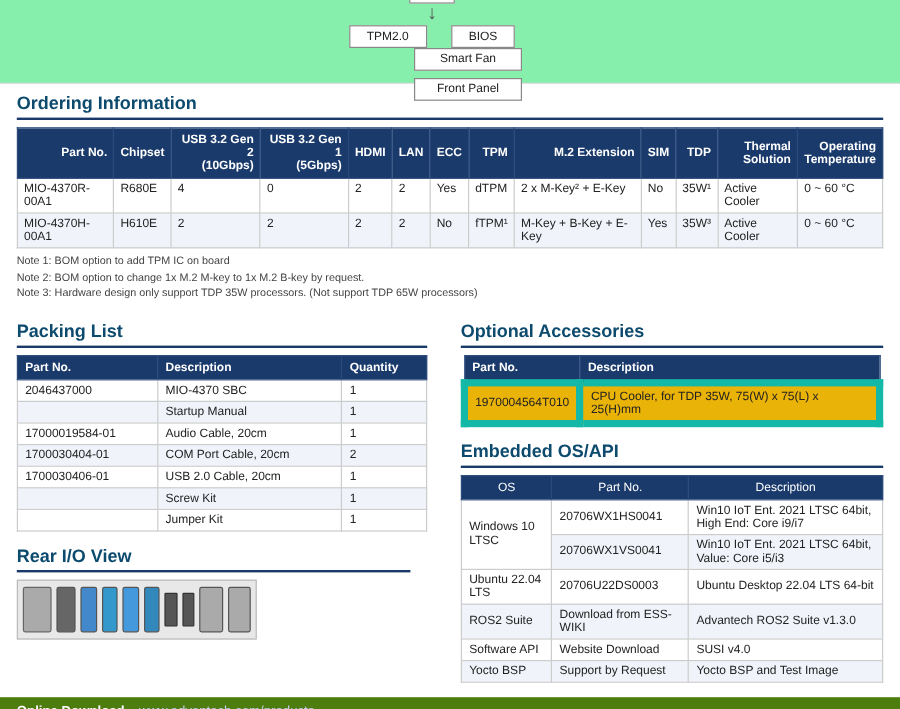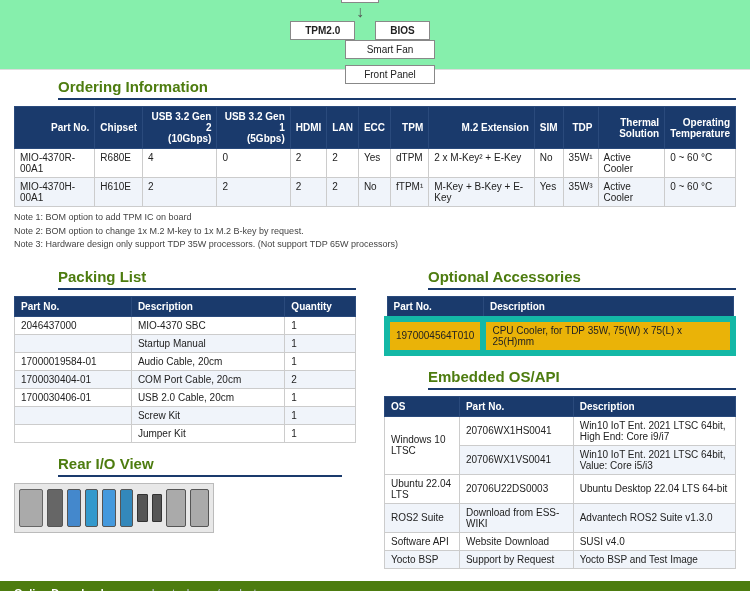--- a/index.html
+++ b/index.html
@@ -32,21 +32,20 @@
     }
     .diagram-boxes {
       display: flex;
       gap: 20px;
     }
     .diag-box {
       border: 1px solid #888;
       padding: 3px 14px;
       font-size: 10px;
       background: #fff;
-      font-weight: bold;
     }
     .diagram-right {
       display: flex;
       flex-direction: column;
       gap: 6px;
       margin-left: 30px;
     }
     .diag-right-box {
       border: 1px solid #888;
       padding: 3px 18px;
@@ -56,25 +55,24 @@
       min-width: 90px;
     }
 
     
     .section {
       padding: 8px 14px;
     }
     .section-title {
       font-size: 15px;
       font-weight: bold;
-      color: #4d7c0f;
+      color: #0c4a6e;
       border-bottom: 2px solid #1a3a6c;
       padding-bottom: 3px;
       margin-bottom: 6px;
-      margin-left: 44px;
     }
 
     
     table {
       border-collapse: collapse;
       width: 100%;
     }
     .ordering-table th {
       background: #1a3a6c;
       color: #fff;
@@ -157,22 +155,22 @@
       border: 6px solid #14b8a6;
       background: #eab308;
     }
 
     
     .os-table th {
       background: #1a3a6c;
       color: #fff;
       padding: 4px 6px;
       font-size: 10px;
-      font-weight: bold;
-      text-align: left;
+      font-weight: normal;
+      text-align: center;
       border: 1px solid #2a4a7c;
     }
     .os-table td {
       padding: 3px 6px;
       font-size: 10px;
       border: 1px solid #ccc;
       vertical-align: middle;
     }
     .os-table tr:nth-child(even) td {
       background: #f0f4fa;

